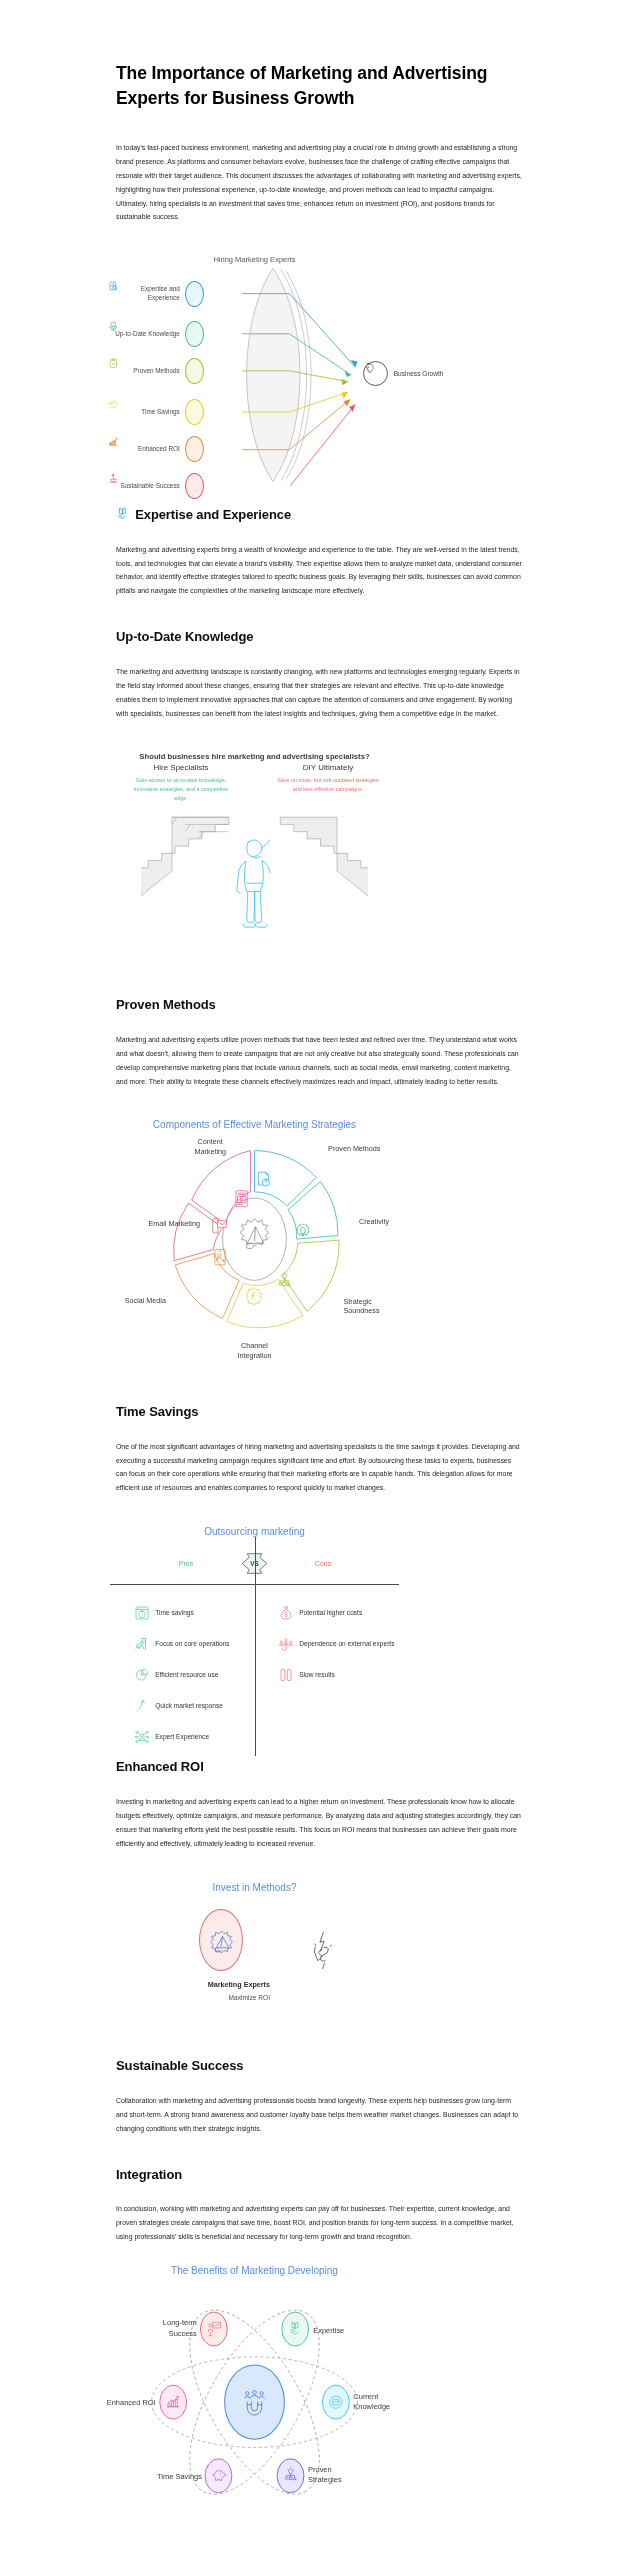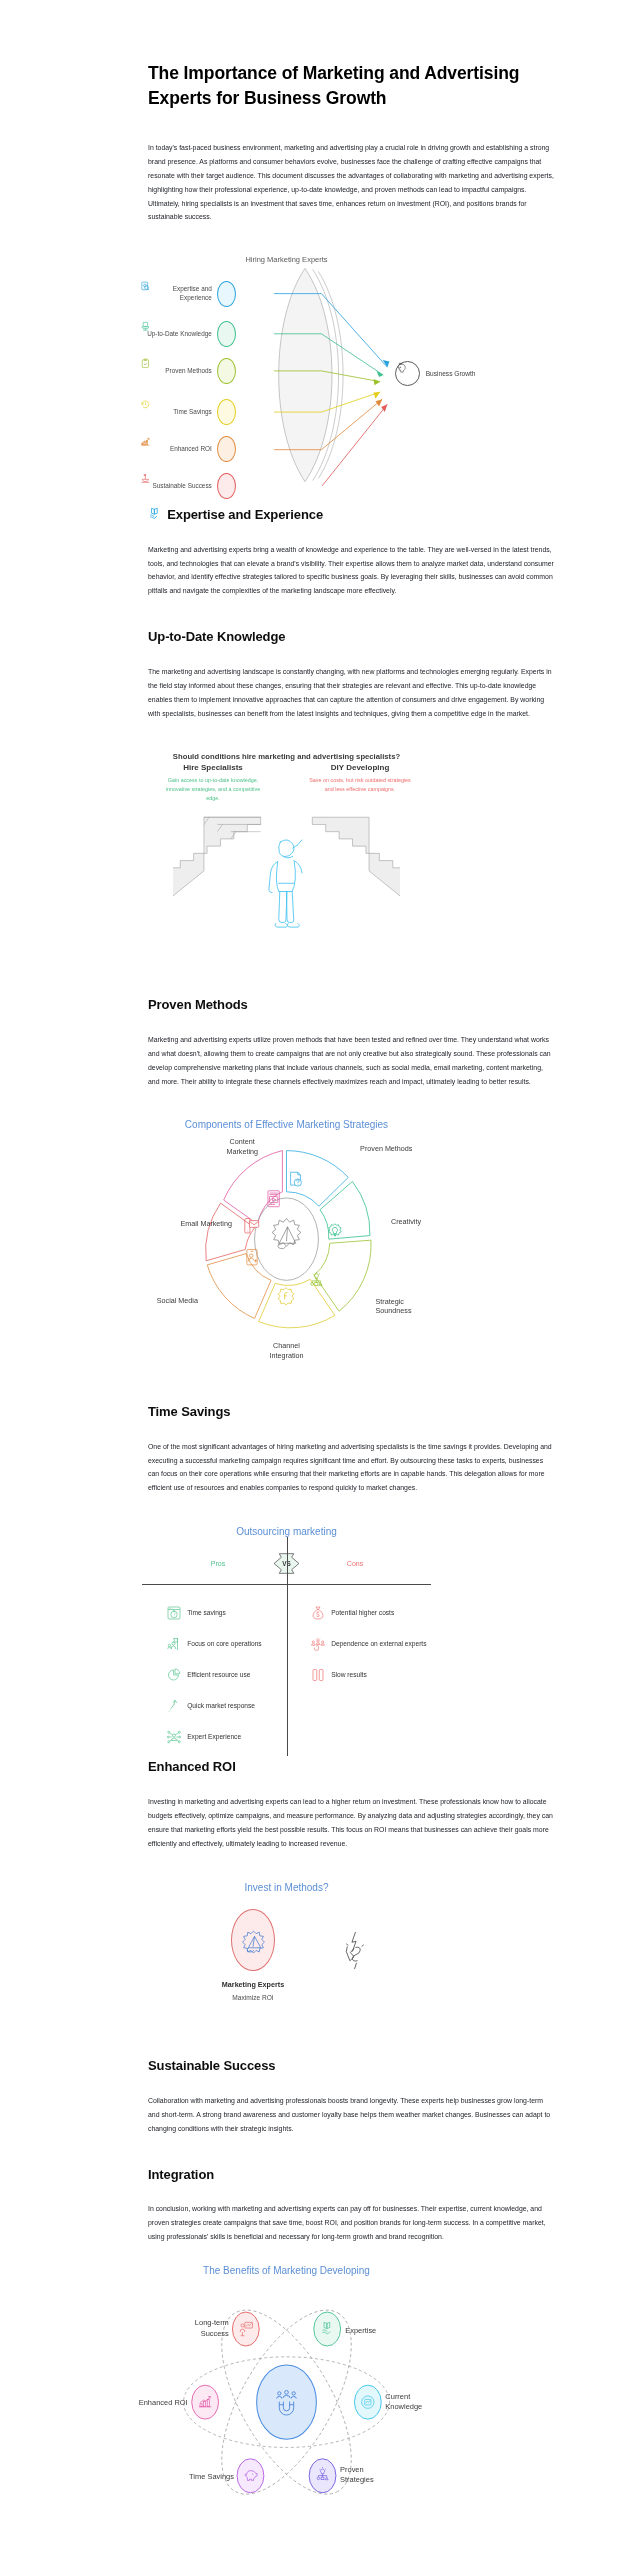--- a/index.html
+++ b/index.html
@@ -4,21 +4,21 @@
 <style>
   * { box-sizing: border-box; }
   html, body { margin:0; padding:0; }
   body {
     width:618px;
     background:#ffffff;
     font-family:"Liberation Sans", sans-serif;
     color:#1a1a1a;
     -webkit-font-smoothing:antialiased;
   }
-  .page { width:618px; position:relative; padding-bottom:20.6px;padding-left:32px; }
+  .page { width:618px; position:relative; padding-bottom:20.6px; }
   .col { width:407px; margin:0 auto 0 116px; }
 
   h1.doc-title {
     font-size:17.5px; line-height:1.45; font-weight:700;
     letter-spacing:-0.1px; margin:0; padding-top:61px; color:#000;
   }
   p.body-text {
     font-size:6.9px; line-height:2.02; color:#20232a;
     margin:0; font-weight:400;
   }
@@ -55,21 +55,21 @@
     width:25px; height:25px; border-radius:50%; border:0.9px solid #5c5c5c;
     display:flex; align-items:center; justify-content:center; font-size:9.8px; color:#555;
   }
   .d1 .growth .glbl { font-size:6.6px; color:#3f3f3f; }
   .d1 svg { position:absolute; left:0; top:0; }
 
   
   .d2 { position:relative; height:222px; }
   .d2 .heads { display:flex; justify-content:center; gap:44px; margin-top:2.1px; }
   .d2 .hcol { width:103px; text-align:center; }
-  .d2 .hcol .h { font-size:8px; font-weight:700; color:#383838; }
+  .d2 .hcol .h { font-size:8px; font-weight:400; color:#383838; }
   .d2 .hcol .s { font-size:5.4px; line-height:1.62; margin-top:4.6px; }
   .d2 .hcol .s.green { color:#4fc38a; }
   .d2 .hcol .s.red { color:#ef6f6f; }
   .d2 .stairs { text-align:center; margin-top:7.2px; }
 
   
   .d3 { position:relative; height:258px; }
   .d3 svg { display:block; margin:0 auto; }
 
   
@@ -88,21 +88,21 @@
     position:absolute; left:50%; top:-49px; bottom:-3.1px; width:0.7px; background:#4a4a4a;
   }
   .d4 .cl { width:144px; }
   .d4 .row { display:flex; align-items:center; gap:6.7px; height:31px; padding-left:24px; }
   .d4 .row .ic { width:14px; height:14px; flex:none; }
   .d4 .row .tx { font-size:6.6px; color:#333; line-height:1.36; }
 
   
   .d5 { position:relative; height:149px; }
   .d5 .pair { display:flex; justify-content:center; align-items:flex-start; gap:38px; margin-top:16.5px; }
-  .d5 .opt { width:98px; text-align:center; }
+  .d5 .opt { width:98px; text-align:right; }
   .d5 .ov {
     width:44px; height:62px; border-radius:50%; margin:0 auto;
     display:flex; align-items:center; justify-content:center; border:0.9px solid;
   }
   .d5 .nm { font-size:7.2px; font-weight:700; color:#2e2e2e; margin-top:8.8px; }
   .d5 .sb { font-size:6.6px; color:#4d4d4d; margin-top:4.6px; }
   .d5 .vsmid { margin-top:21.6px; font-size:10.3px; color:#3a3a3a; font-style:italic; font-weight:700; }
 
   
   .d6 { position:relative; height:258px; }
@@ -255,29 +255,29 @@
 
     <div class="sp-60"></div>
 
     <h2 class="sec-title">Up-to-Date Knowledge</h2>
     <div class="sp-40"></div>
     <p class="body-text">The marketing and advertising landscape is constantly changing, with new platforms and technologies emerging regularly. Experts in the field stay informed about these changes, ensuring that their strategies are relevant and effective. This up-to-date knowledge enables them to implement innovative approaches that can capture the attention of consumers and drive engagement. By working with specialists, businesses can benefit from the latest insights and techniques, giving them a competitive edge in the market.</p>
 
     <div class="sp-60"></div>
 
     <div class="figure">
-      <div class="fig-title bold-dark">Should conditions hire marketing and advertising specialists?</div>
+      <div class="fig-title bold-dark">Should businesses hire marketing and advertising specialists?</div>
       <div class="d2">
         <div class="heads">
           <div class="hcol">
             <div class="h">Hire Specialists</div>
             <div class="s green">Gain access to up-to-date knowledge, innovative strategies, and a competitive edge.</div>
           </div>
           <div class="hcol">
-            <div class="h">DIY Developing</div>
+            <div class="h">DIY Ultimately</div>
             <div class="s red">Save on costs, but risk outdated strategies and less effective campaigns.</div>
           </div>
         </div>
         <div class="stairs">
           <svg width="227" height="129" viewBox="0 0 440 250">
             <g fill="#eeeeee" stroke="#9b9b9b" stroke-width="1.1">
               <path d="M60 14 h110 v14 h-26 v14 h-26 v14 h-26 v14 h-26 v14 h-26 v14 h-26 v14 h-26 v14 h-26 v14 h-26 v14 h-26 v14 h-26 v18 h92 L60 118 Z"></path>
               <path d="M380 14 h-110 v14 h26 v14 h26 v14 h26 v14 h26 v14 h26 v14 h26 v14 h26 v14 h26 v14 h26 v14 h26 v14 h26 v18 h-92 L380 118 Z"></path>
             </g>
             <g fill="none" stroke="#9b9b9b" stroke-width="1">

